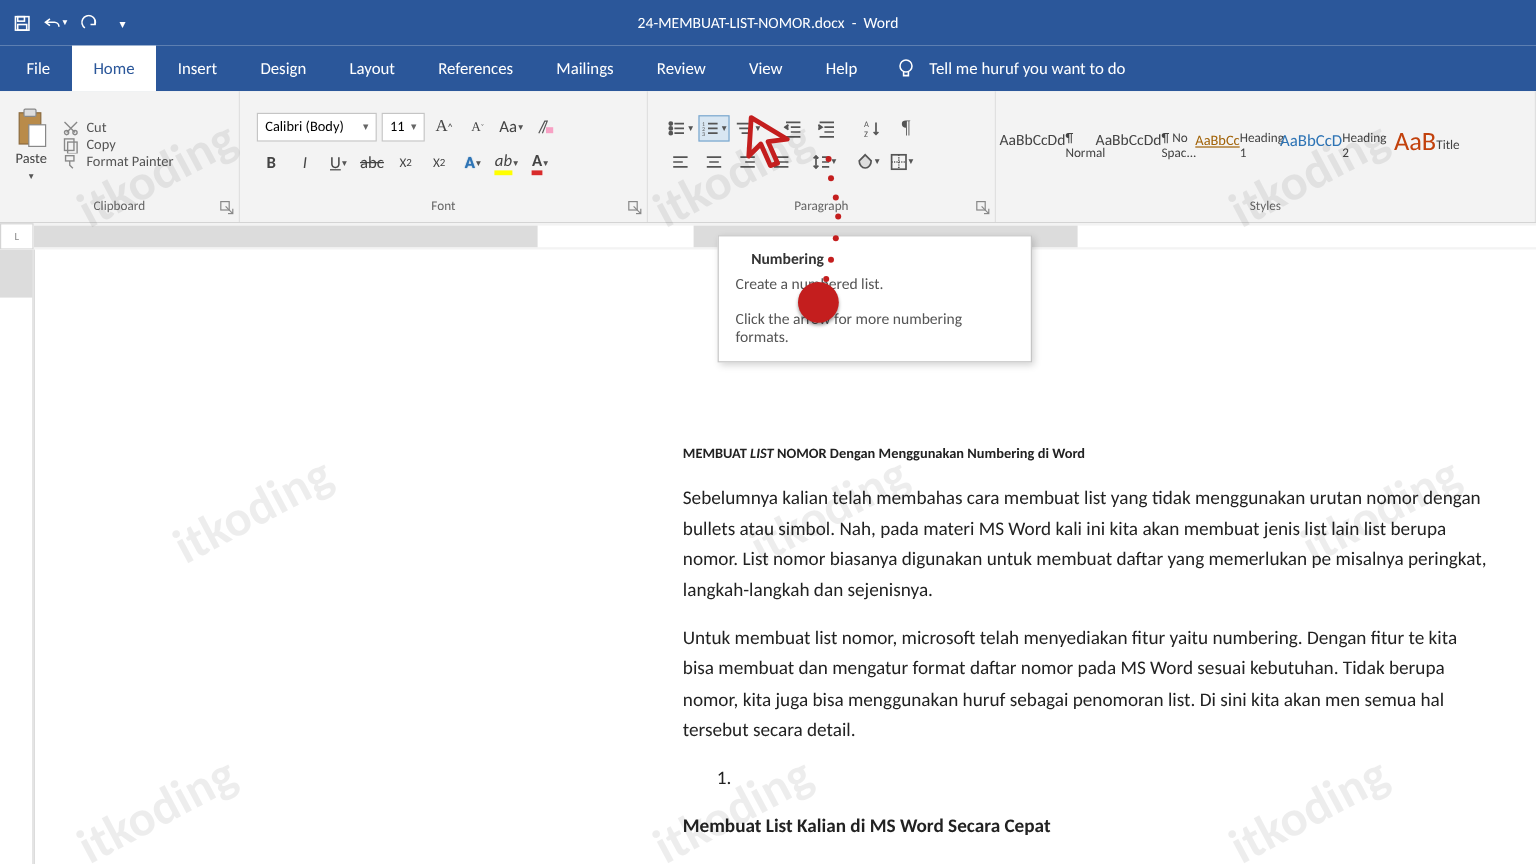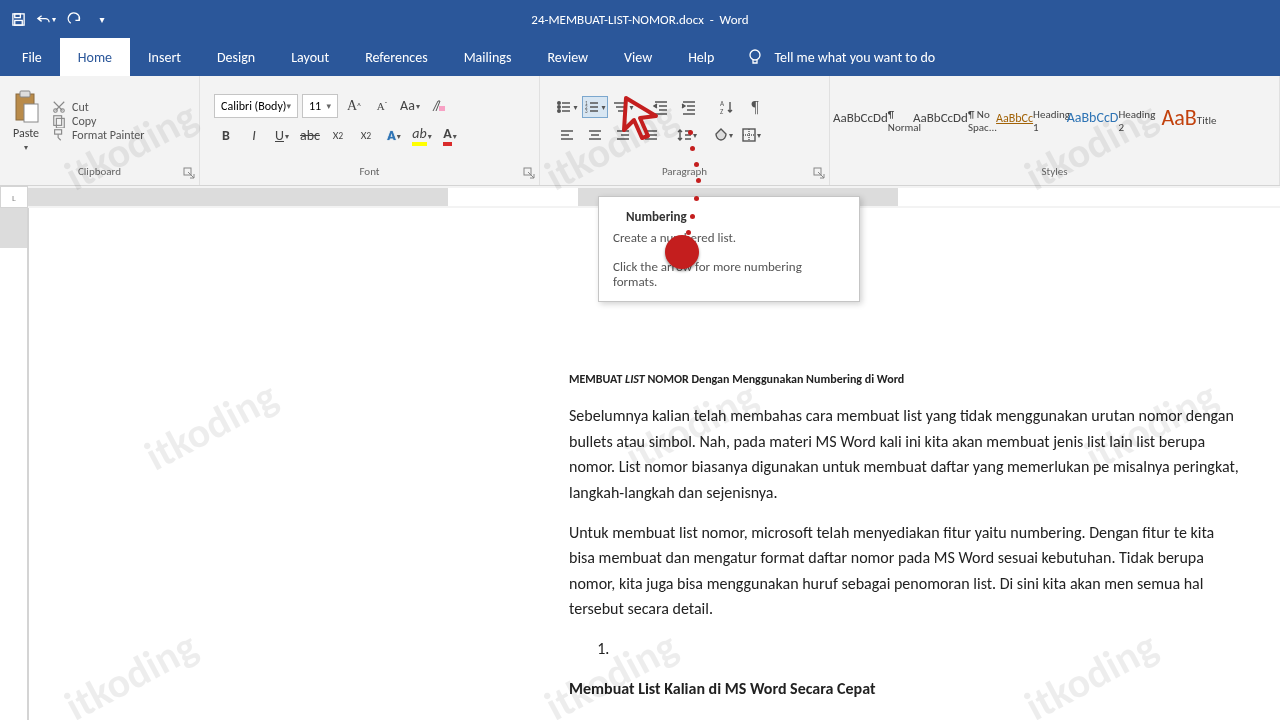--- a/index.html
+++ b/index.html
@@ -26,21 +26,21 @@
 
 .paste-col { display:flex; flex-direction:column; align-items:center; justify-content:center; gap:2px; padding:0 6px; }
 .paste-col svg { width:28px; height:34px; }
 .clip-small { display:flex; flex-direction:column; gap:0; padding:4px 6px; font-size:12px; color:#555; }
 .clip-small div { display:flex; align-items:center; gap:6px; }
 .clip-small svg { width:14px; height:14px; stroke:#888; fill:none; stroke-width:1.3; }
 
 .font-area { display:flex; flex-direction:column; gap:6px; padding:4px 8px; }
 .font-row { display:flex; align-items:center; gap:4px; }
 .font-combo { height:24px; border:1px solid #c5c5c5; background:#fff; font-size:12px; padding:0 6px; display:flex; align-items:center; }
-.font-combo.name { width:84px; }
+.font-combo.name { width:100px; }
 .font-combo.size { width:36px; }
 .font-combo .dd { margin-left:auto; color:#666; font-size:9px; }
 .font-btn { width:24px; height:24px; display:flex; align-items:center; justify-content:center; font-size:14px; color:#444; }
 .font-btn.small { font-size:11px; }
 .font-btn svg { width:16px; height:16px; }
 .split-dd::after { content:"▾"; font-size:8px; color:#555; margin-left:1px; }
 
 .para-area { display:flex; flex-direction:column; gap:6px; padding:4px 8px; }
 .para-row { display:flex; align-items:center; gap:2px; }
 .para-btn { width:26px; height:22px; display:flex; align-items:center; justify-content:center; position:relative; }
@@ -126,21 +126,21 @@
   <div class="tab">References</div>
   <div class="tab">Mailings</div>
   <div class="tab">Review</div>
   <div class="tab">View</div>
   <div class="tab">Help</div>
   <div class="tell-me">
     <svg class="bulb" viewBox="0 0 18 18" fill="none" stroke="#fff" stroke-width="1.3">
         <circle cx="9" cy="7" r="5"></circle>
         <path d="M7 12v3h4v-3"></path>
       </svg>
-    <span>Tell me what you want to do</span>
+    <span>Tell me huruf you want to do</span>
   </div>
 </div>
 
 <div class="ribbon">
 
   <div class="r-group" style="width:200px">
     <div class="r-body">
       <div class="paste-col">
         <svg viewBox="0 0 28 34">
             <rect x="4" y="4" width="18" height="26" fill="#b98b4a" stroke="#8a6a3e"></rect>

